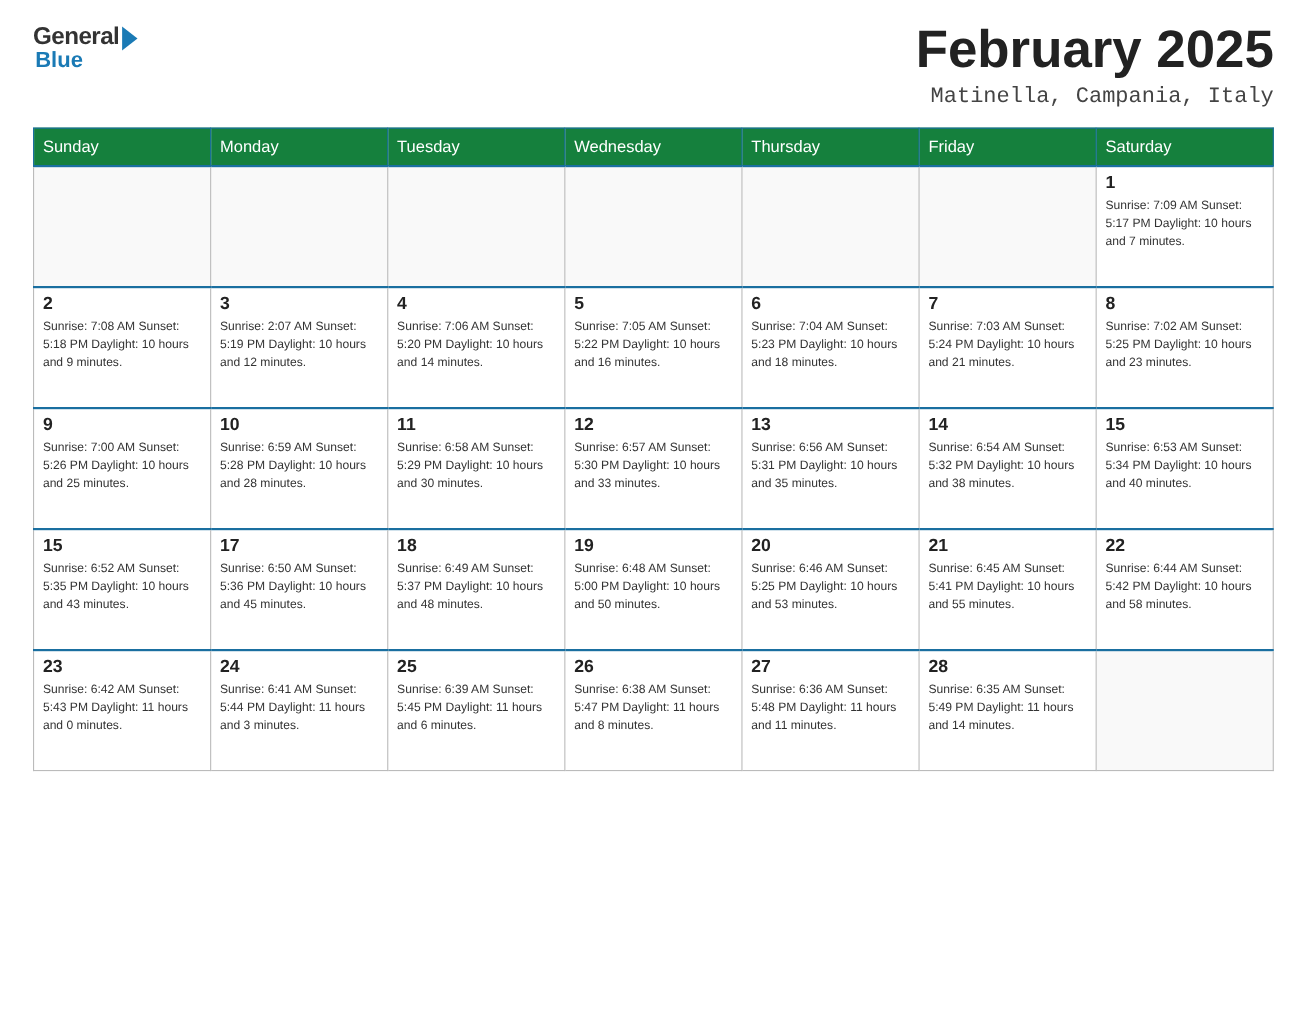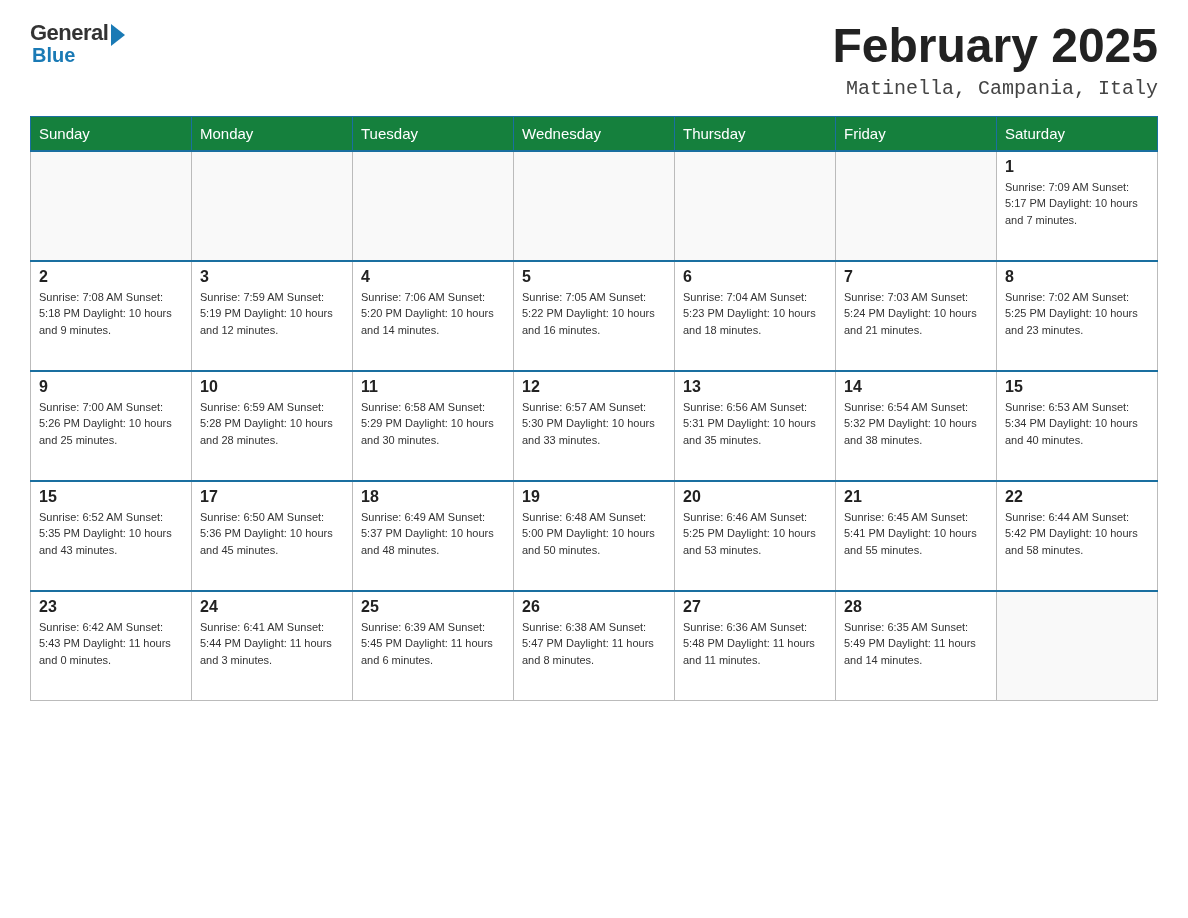--- a/index.html
+++ b/index.html
@@ -149,21 +149,21 @@
       </tr>
       <tr class="week-row">
         <td>
           <span class="day-number">2</span>
           <div class="day-info">Sunrise: 7:08 AM
 Sunset: 5:18 PM
 Daylight: 10 hours and 9 minutes.</div>
         </td>
         <td>
           <span class="day-number">3</span>
-          <div class="day-info">Sunrise: 7:59 AM
+          <div class="day-info">Sunrise: 2:07 AM
 Sunset: 5:19 PM
 Daylight: 10 hours and 12 minutes.</div>
         </td>
         <td>
           <span class="day-number">4</span>
           <div class="day-info">Sunrise: 7:06 AM
 Sunset: 5:20 PM
 Daylight: 10 hours and 14 minutes.</div>
         </td>
         <td>

